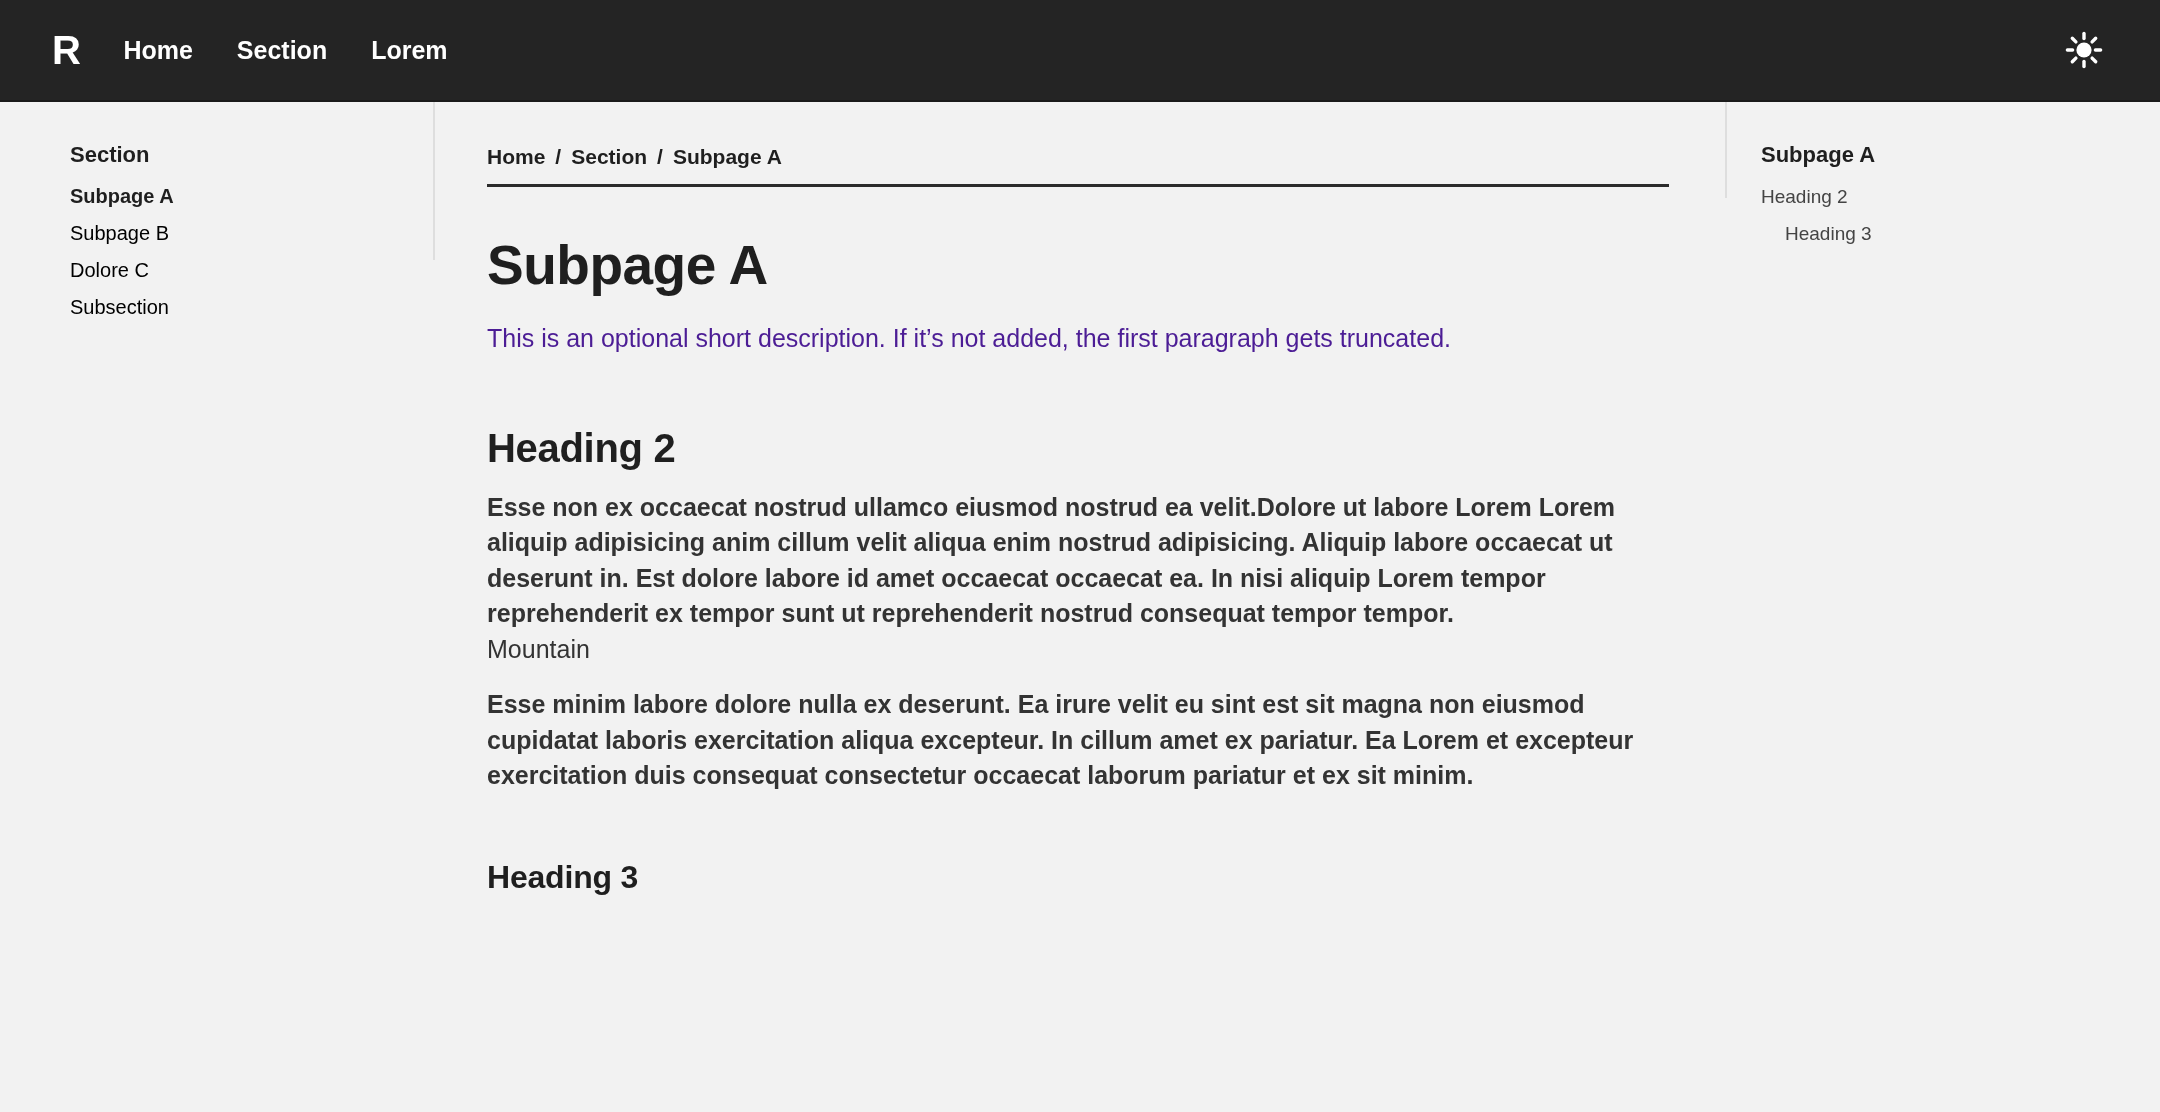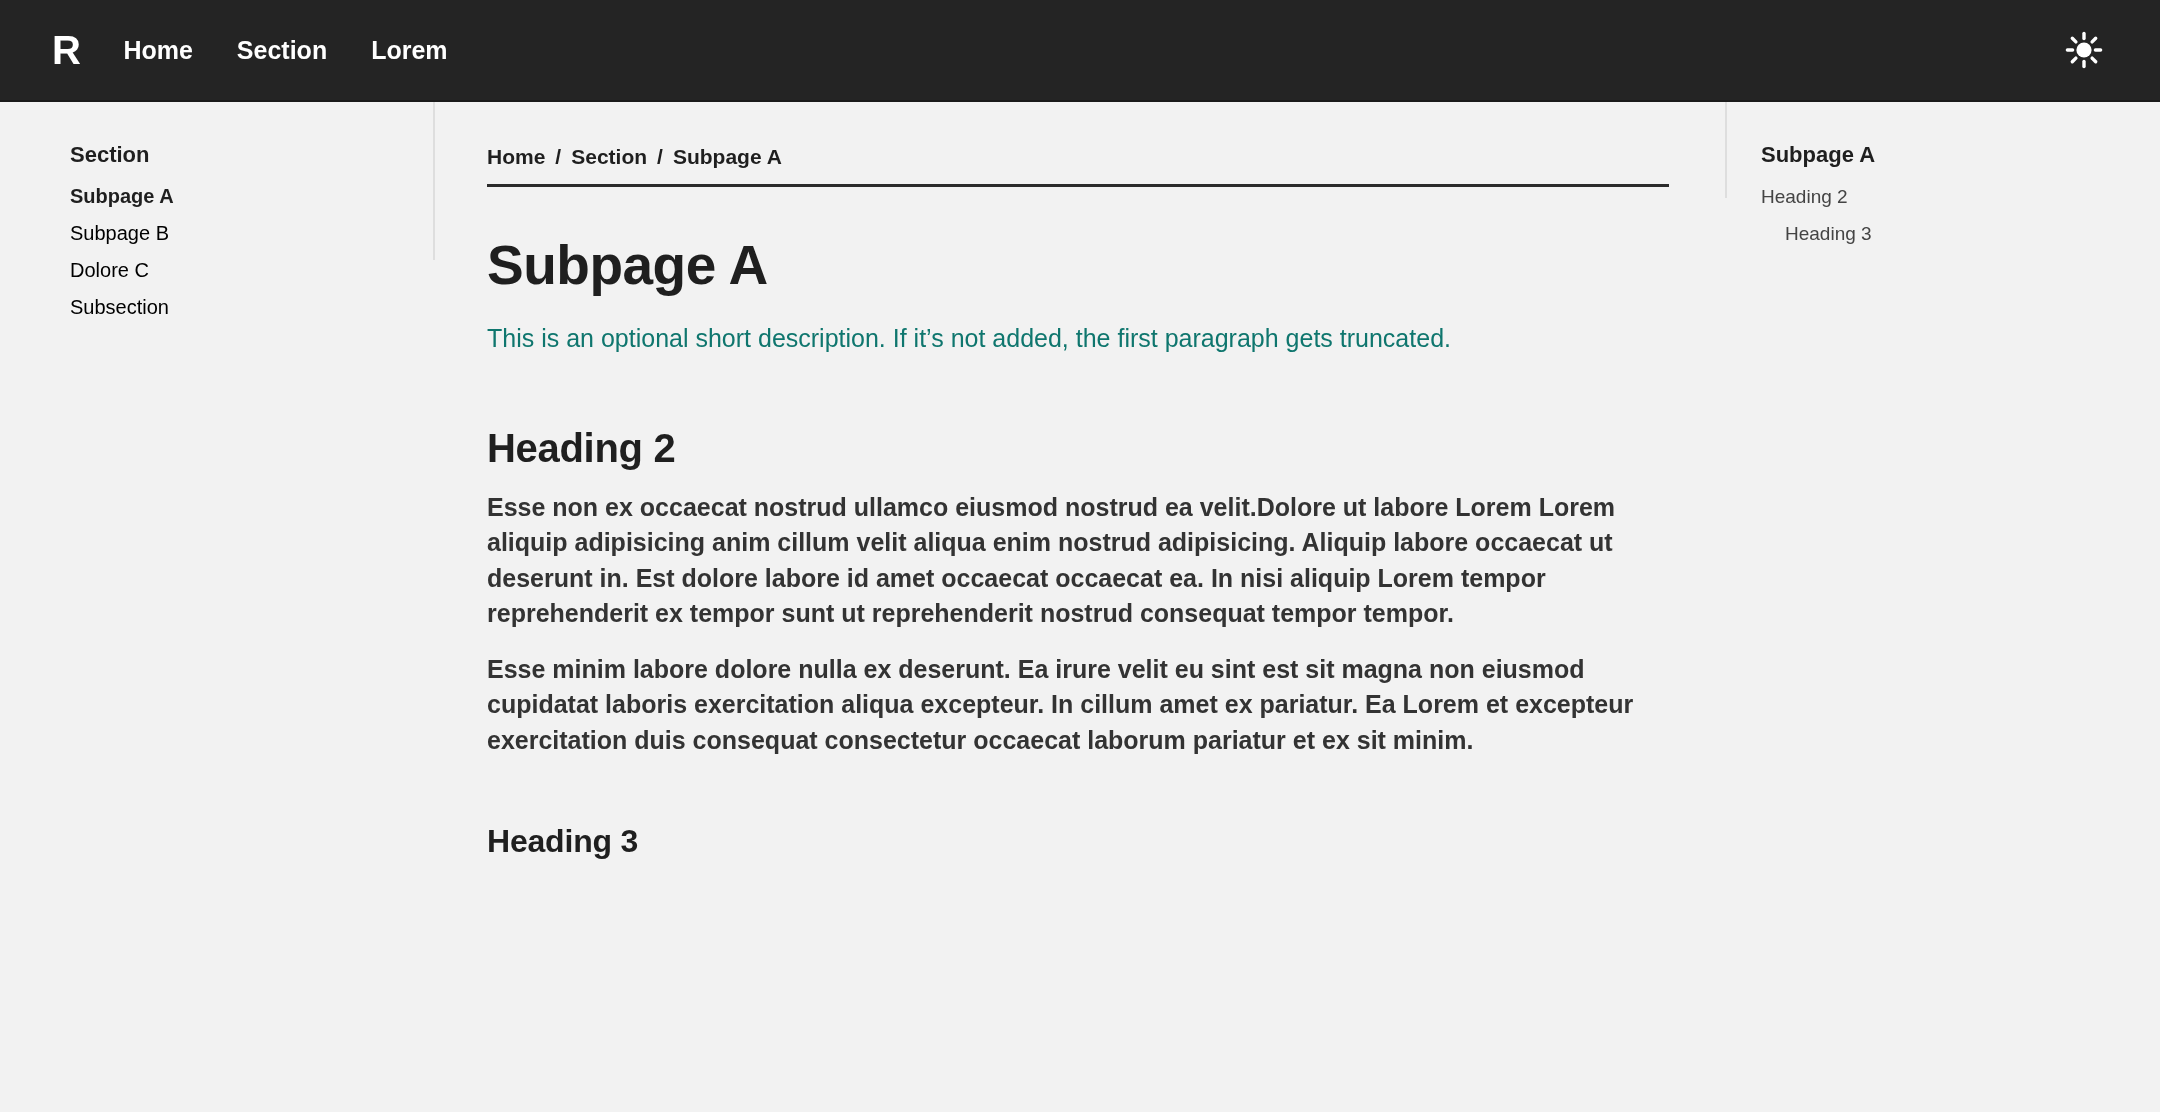--- a/index.html
+++ b/index.html
@@ -122,21 +122,21 @@
   .page-title {
     font-size: 55px;
     font-weight: bold;
     color: #1f1f1f;
     line-height: 1.05;
     margin: 50px 0 0 0;
     letter-spacing: -0.5px;
   }
   .page-desc {
     font-size: 25px;
-    color: #0f766e;
+    color: #4c1d95;
     line-height: 1.4;
     margin: 26px 0 0 0;
   }
   h2.sec-heading {
     font-size: 40px;
     font-weight: bold;
     color: #1f1f1f;
     line-height: 1.1;
     margin: 70px 0 0 0;
     letter-spacing: -0.3px;
@@ -248,20 +248,21 @@
       <span class="sep">/</span>
       <a href="#">Subpage A</a>
     </nav>
     <div class="breadcrumb-rule"></div>
 
     <h1 class="page-title">Subpage A</h1>
     <p class="page-desc">This is an optional short description. If it’s not added, the first paragraph gets truncated.</p>
 
     <h2 class="sec-heading">Heading 2</h2>
     <p class="body-text">Esse non ex occaecat nostrud ullamco eiusmod nostrud ea velit.Dolore ut labore Lorem Lorem aliquip adipisicing anim cillum velit aliqua enim nostrud adipisicing. Aliquip labore occaecat ut deserunt in. Est dolore labore id amet occaecat occaecat ea. In nisi aliquip Lorem tempor reprehenderit ex tempor sunt ut reprehenderit nostrud consequat tempor tempor.</p>
+    <p class="figure-caption">Mountain</p>
     <p class="body-text">Esse minim labore dolore nulla ex deserunt. Ea irure velit eu sint est sit magna non eiusmod cupidatat laboris exercitation aliqua excepteur. In cillum amet ex pariatur. Ea Lorem et excepteur exercitation duis consequat consectetur occaecat laborum pariatur et ex sit minim.</p>
 
     <h3 class="sec-heading">Heading 3</h3>
 
   </main>
 
   <aside class="toc">
     <div class="toc-title">Subpage A</div>
     <a class="toc-item lvl2" href="#">Heading 2</a>
     <a class="toc-item lvl3" href="#">Heading 3</a>

